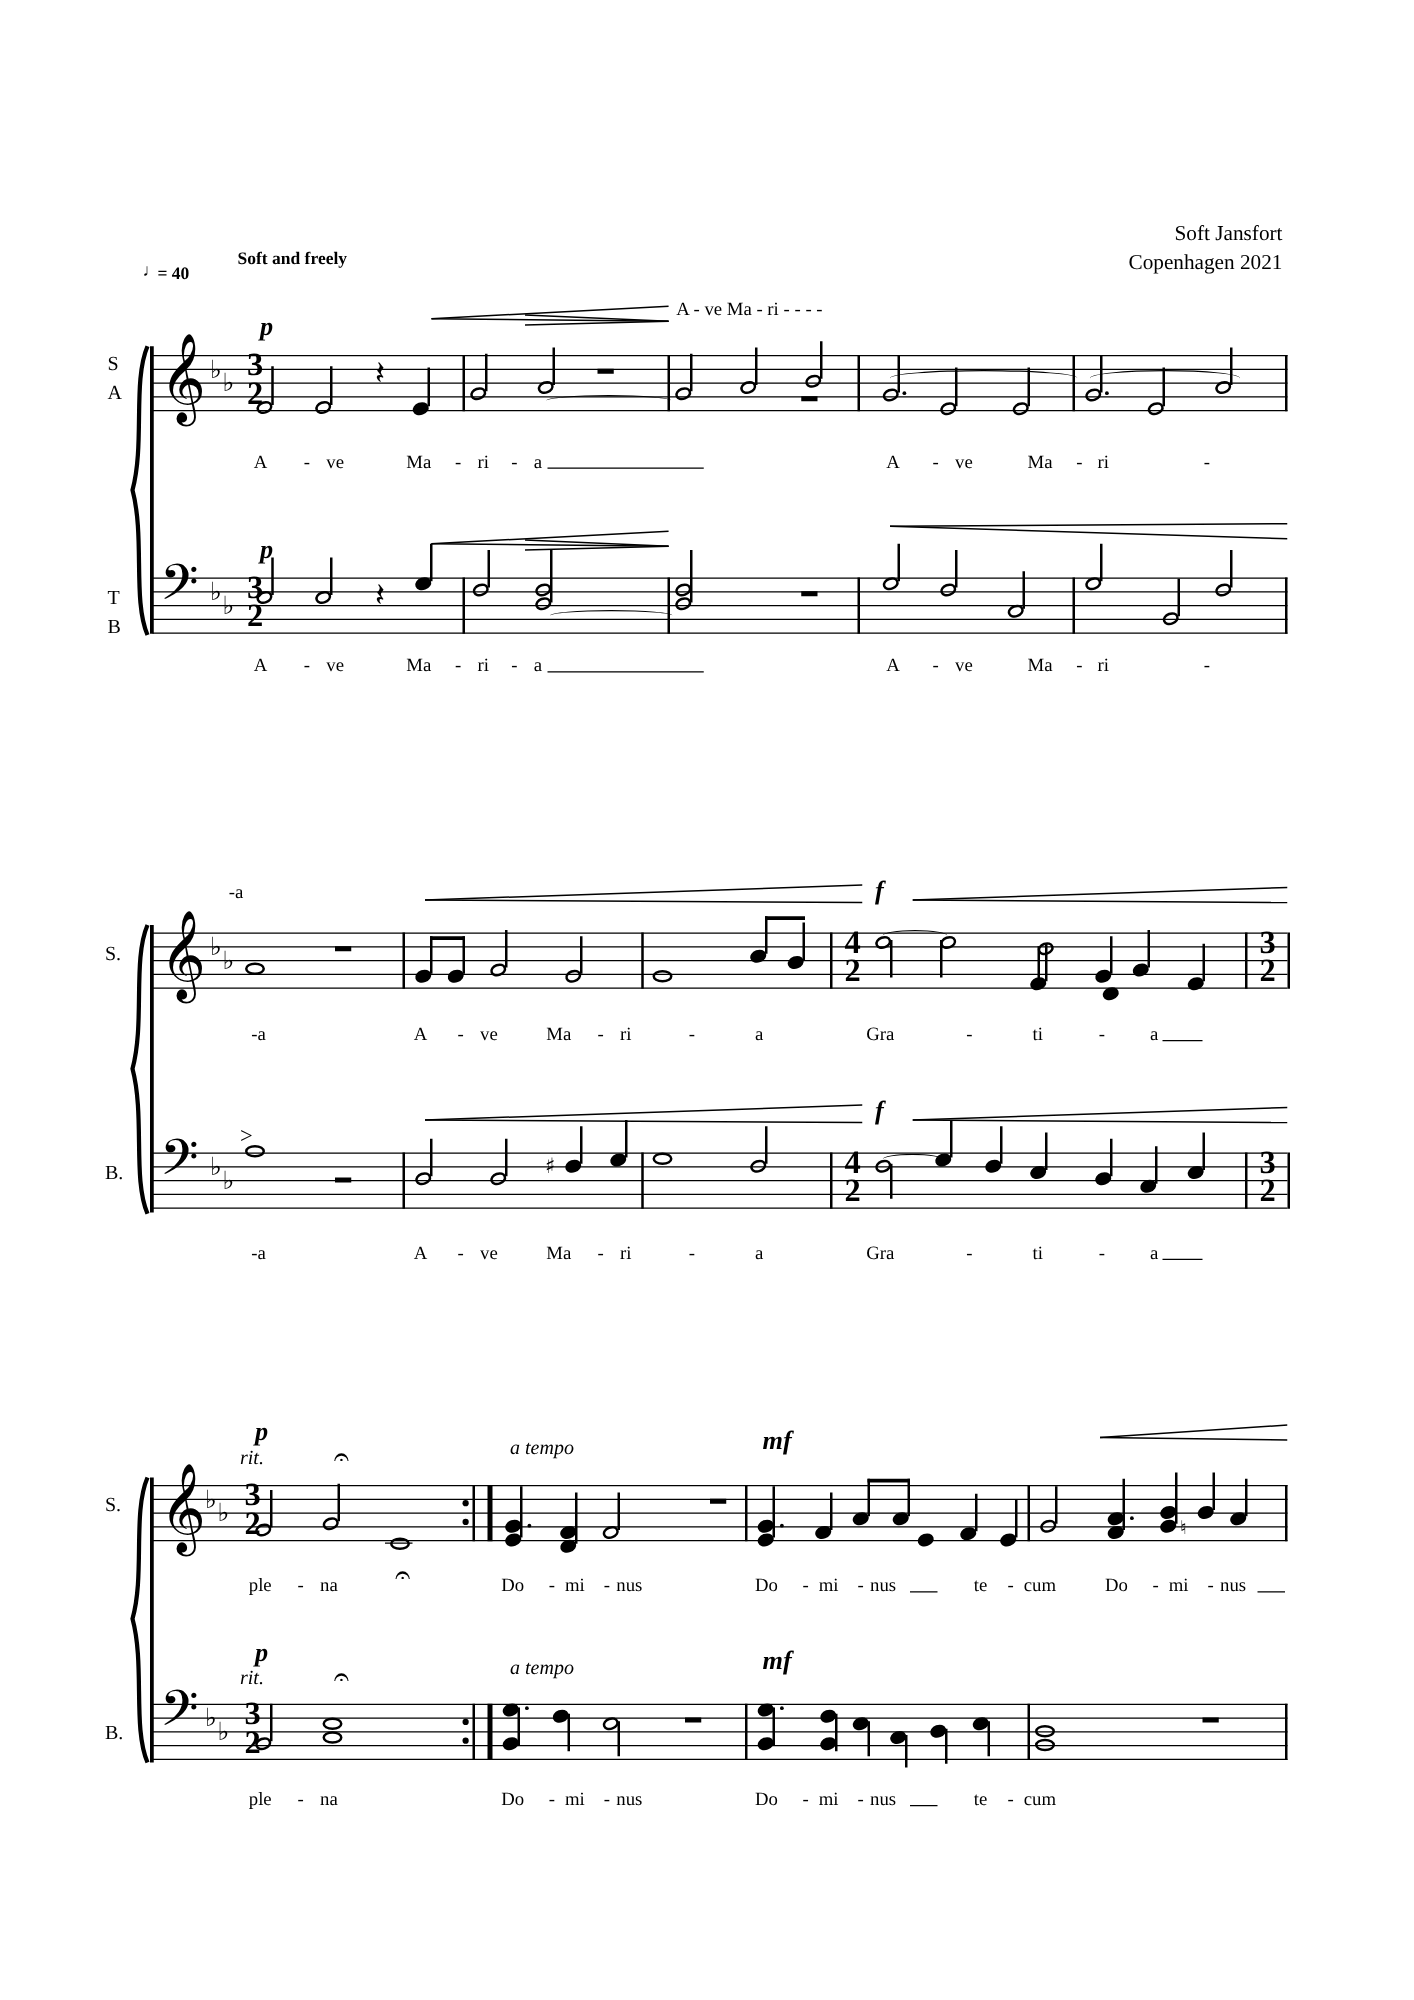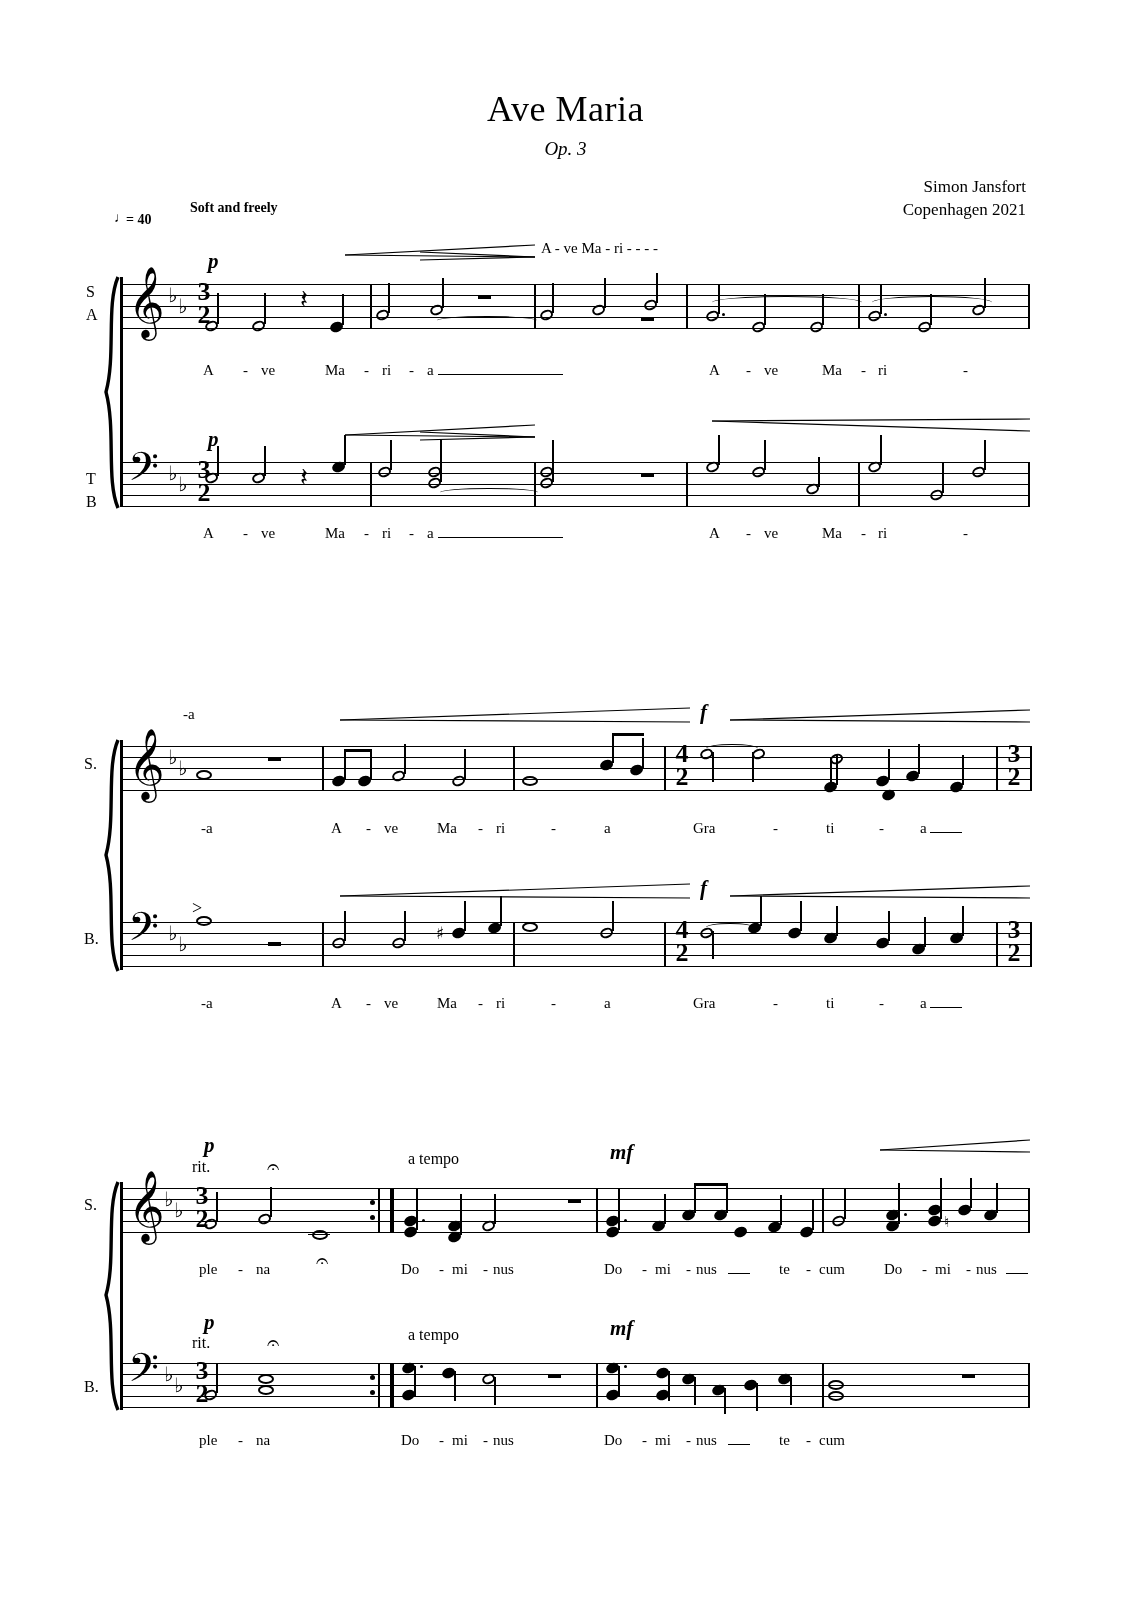--- a/index.html
+++ b/index.html
@@ -92,20 +92,21 @@
   }
   .dyn {
     position: absolute;
     font-style: italic;
     font-weight: bold;
     font-family: "Liberation Serif", serif;
     font-size: 21px;
   }
   .expr {
     position: absolute;
+    font-style: italic;
     font-family: "Liberation Serif", serif;
     font-size: 16px;
   }
   .lyric {
     position: absolute;
     font-size: 15px;
     font-family: "Liberation Serif", serif;
     white-space: nowrap;
   }
   .timesig {
@@ -216,24 +217,22 @@
     position: absolute;
     width: 5px; height: 5px; border-radius: 50%;
     background: #000;
   }
 </style>
 </head>
 <body>
 
 <div class="page">
 
-  <div class="title">Ave Maria</div>
-  <div class="subtitle">Op. 3</div>
   <div class="composer">
-    <div>Simon Jansfort</div>
+    <div>Soft Jansfort</div>
     <div>Copenhagen 2021</div>
   </div>
 
   <div class="tempo-mark" style="left:114px; top:210px;">♩</div>
   <div class="tempo-mark" style="left:126px; top:212px;">= 40</div>
   <div class="tempo-text" style="left:190px; top:200px;">Soft and freely</div>
 
   <div>
 
     <div class="lyric" style="left:541px; top:240px; font-size:15px;">A - ve   Ma - ri   -    -    -    -</div>

